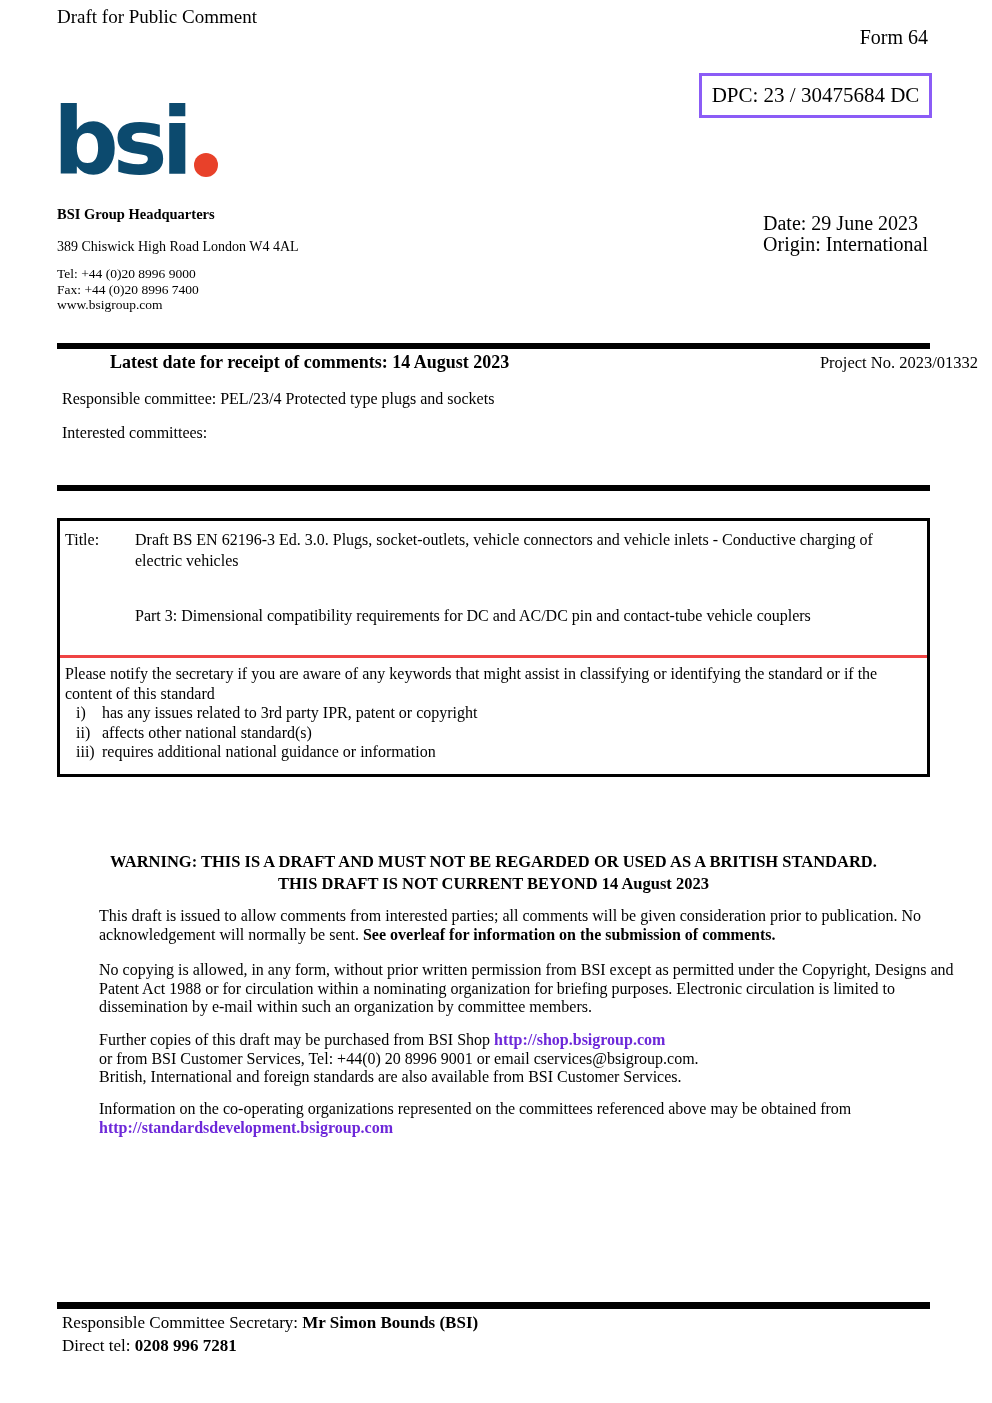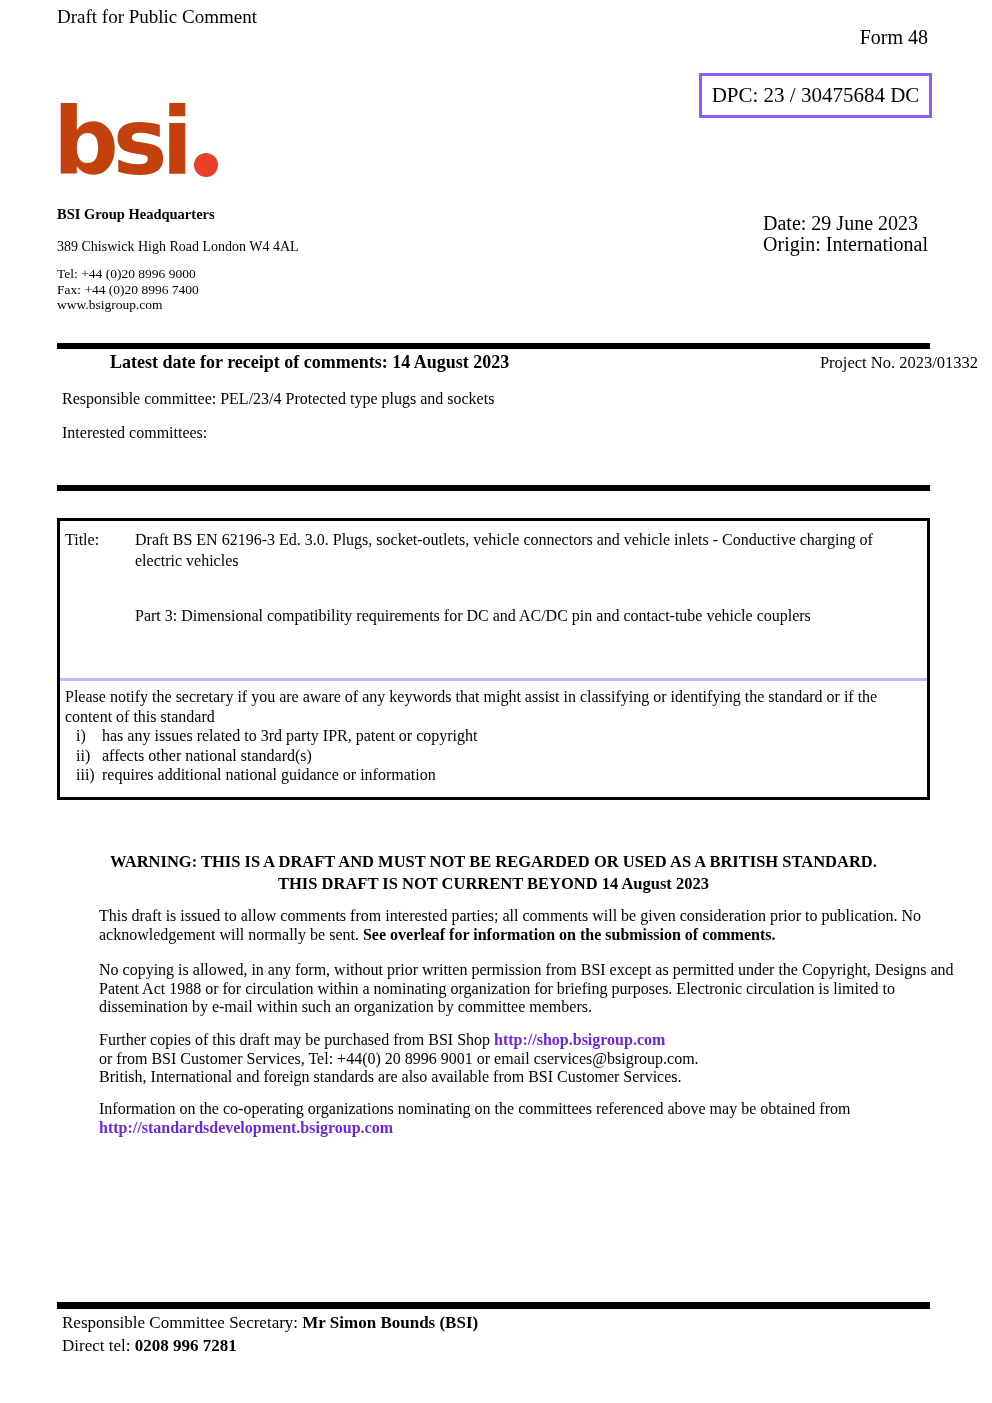--- a/index.html
+++ b/index.html
@@ -21,21 +21,21 @@
     border: 3px solid #8b5cf6;
     display: flex; align-items: center; justify-content: center;
     font-size: 21px;
   }
 
   
   .logo { left: 53px; top: 66px; height: 120px; display: flex; align-items: flex-end; }
   .logo-text {
     font-family: "DejaVu Sans", sans-serif;
     font-weight: bold; font-size: 92px; line-height: 0.95;
-    letter-spacing: -6px; color: #c2410c;
+    letter-spacing: -6px; color: #0c4a6e;
   }
   .logo-dot {
     display: inline-block; width: 24px; height: 24px; border-radius: 50%;
     background: #e8412a; margin-left: 7px; margin-bottom: 9px;
   }
 
   
   .hq-name { left: 57px; top: 206px; font-size: 14.5px; font-weight: bold; }
   .hq-address { left: 57px; top: 239px; font-size: 14px; }
   .hq-contact { left: 57px; top: 266px; font-size: 13.5px; line-height: 15.5px; }
@@ -53,21 +53,21 @@
   .project-no { font-size: 16.5px; }
   .responsible { left: 62px; top: 390px; font-size: 16px; }
   .interested  { left: 62px; top: 424px; font-size: 16px; }
 
   
   .title-table {
     left: 57px; top: 518px; width: 873px;
     border: 3px solid #000;
   }
   .title-row {
-    height: 160px; border-bottom: 3px solid #c4b5fd;
+    height: 137px; border-bottom: 3px solid #ef4444;
     display: flex; padding: 8px 4px 0 5px; font-size: 16px; line-height: 21px;
   }
   .title-label { width: 70px; flex: 0 0 70px; }
   .title-content { flex: 1; padding-right: 20px; }
   .title-part { margin-top: 34px; }
   .notify-row { padding: 6px 6px 12px 5px; font-size: 16px; line-height: 19.5px; }
   .notify-items { margin-top: 0; }
   .notify-item { display: flex; }
   .notify-marker { flex: 0 0 26px; margin-left: 11px; }
 
@@ -81,21 +81,21 @@
   .blue-link { color: #6d28d9; font-weight: bold; text-decoration: none; }
 
   
   .footer { left: 62px; top: 1312px; font-size: 17px; line-height: 22.5px; }
   .b { font-weight: bold; }
 </style>
 </head>
 <body>
 
 <div class="abs draft-label">Draft for Public Comment</div>
-<div class="abs form-label">Form 48</div>
+<div class="abs form-label">Form 64</div>
 
 <div class="abs dpc-box">
   <span>DPC: 23 / 30475684 DC</span>
 </div>
 
 <div class="abs logo">
   <span class="logo-text">bsi</span>
   <span class="logo-dot"></span>
 </div>
 
@@ -163,21 +163,21 @@
 
 <div class="abs para p-further">
   <div>
     <span>Further copies of this draft may be purchased from BSI Shop </span><a href="#" class="blue-link">http://shop.bsigroup.com</a>
   </div>
   <div>or from BSI Customer Services, Tel: +44(0) 20 8996 9001 or email cservices@bsigroup.com.</div>
   <div>British, International and foreign standards are also available from BSI Customer Services.</div>
 </div>
 
 <div class="abs para p-info">
-  <div>Information on the co-operating organizations nominating on the committees referenced above may be obtained from</div>
+  <div>Information on the co-operating organizations represented on the committees referenced above may be obtained from</div>
   <a href="#" class="blue-link">http://standardsdevelopment.bsigroup.com</a>
 </div>
 
 <div class="abs bar bar3"></div>
 
 <div class="abs footer">
   <div>
     <span>Responsible Committee Secretary: </span><span class="b">Mr Simon Bounds (BSI)</span>
   </div>
   <div>

